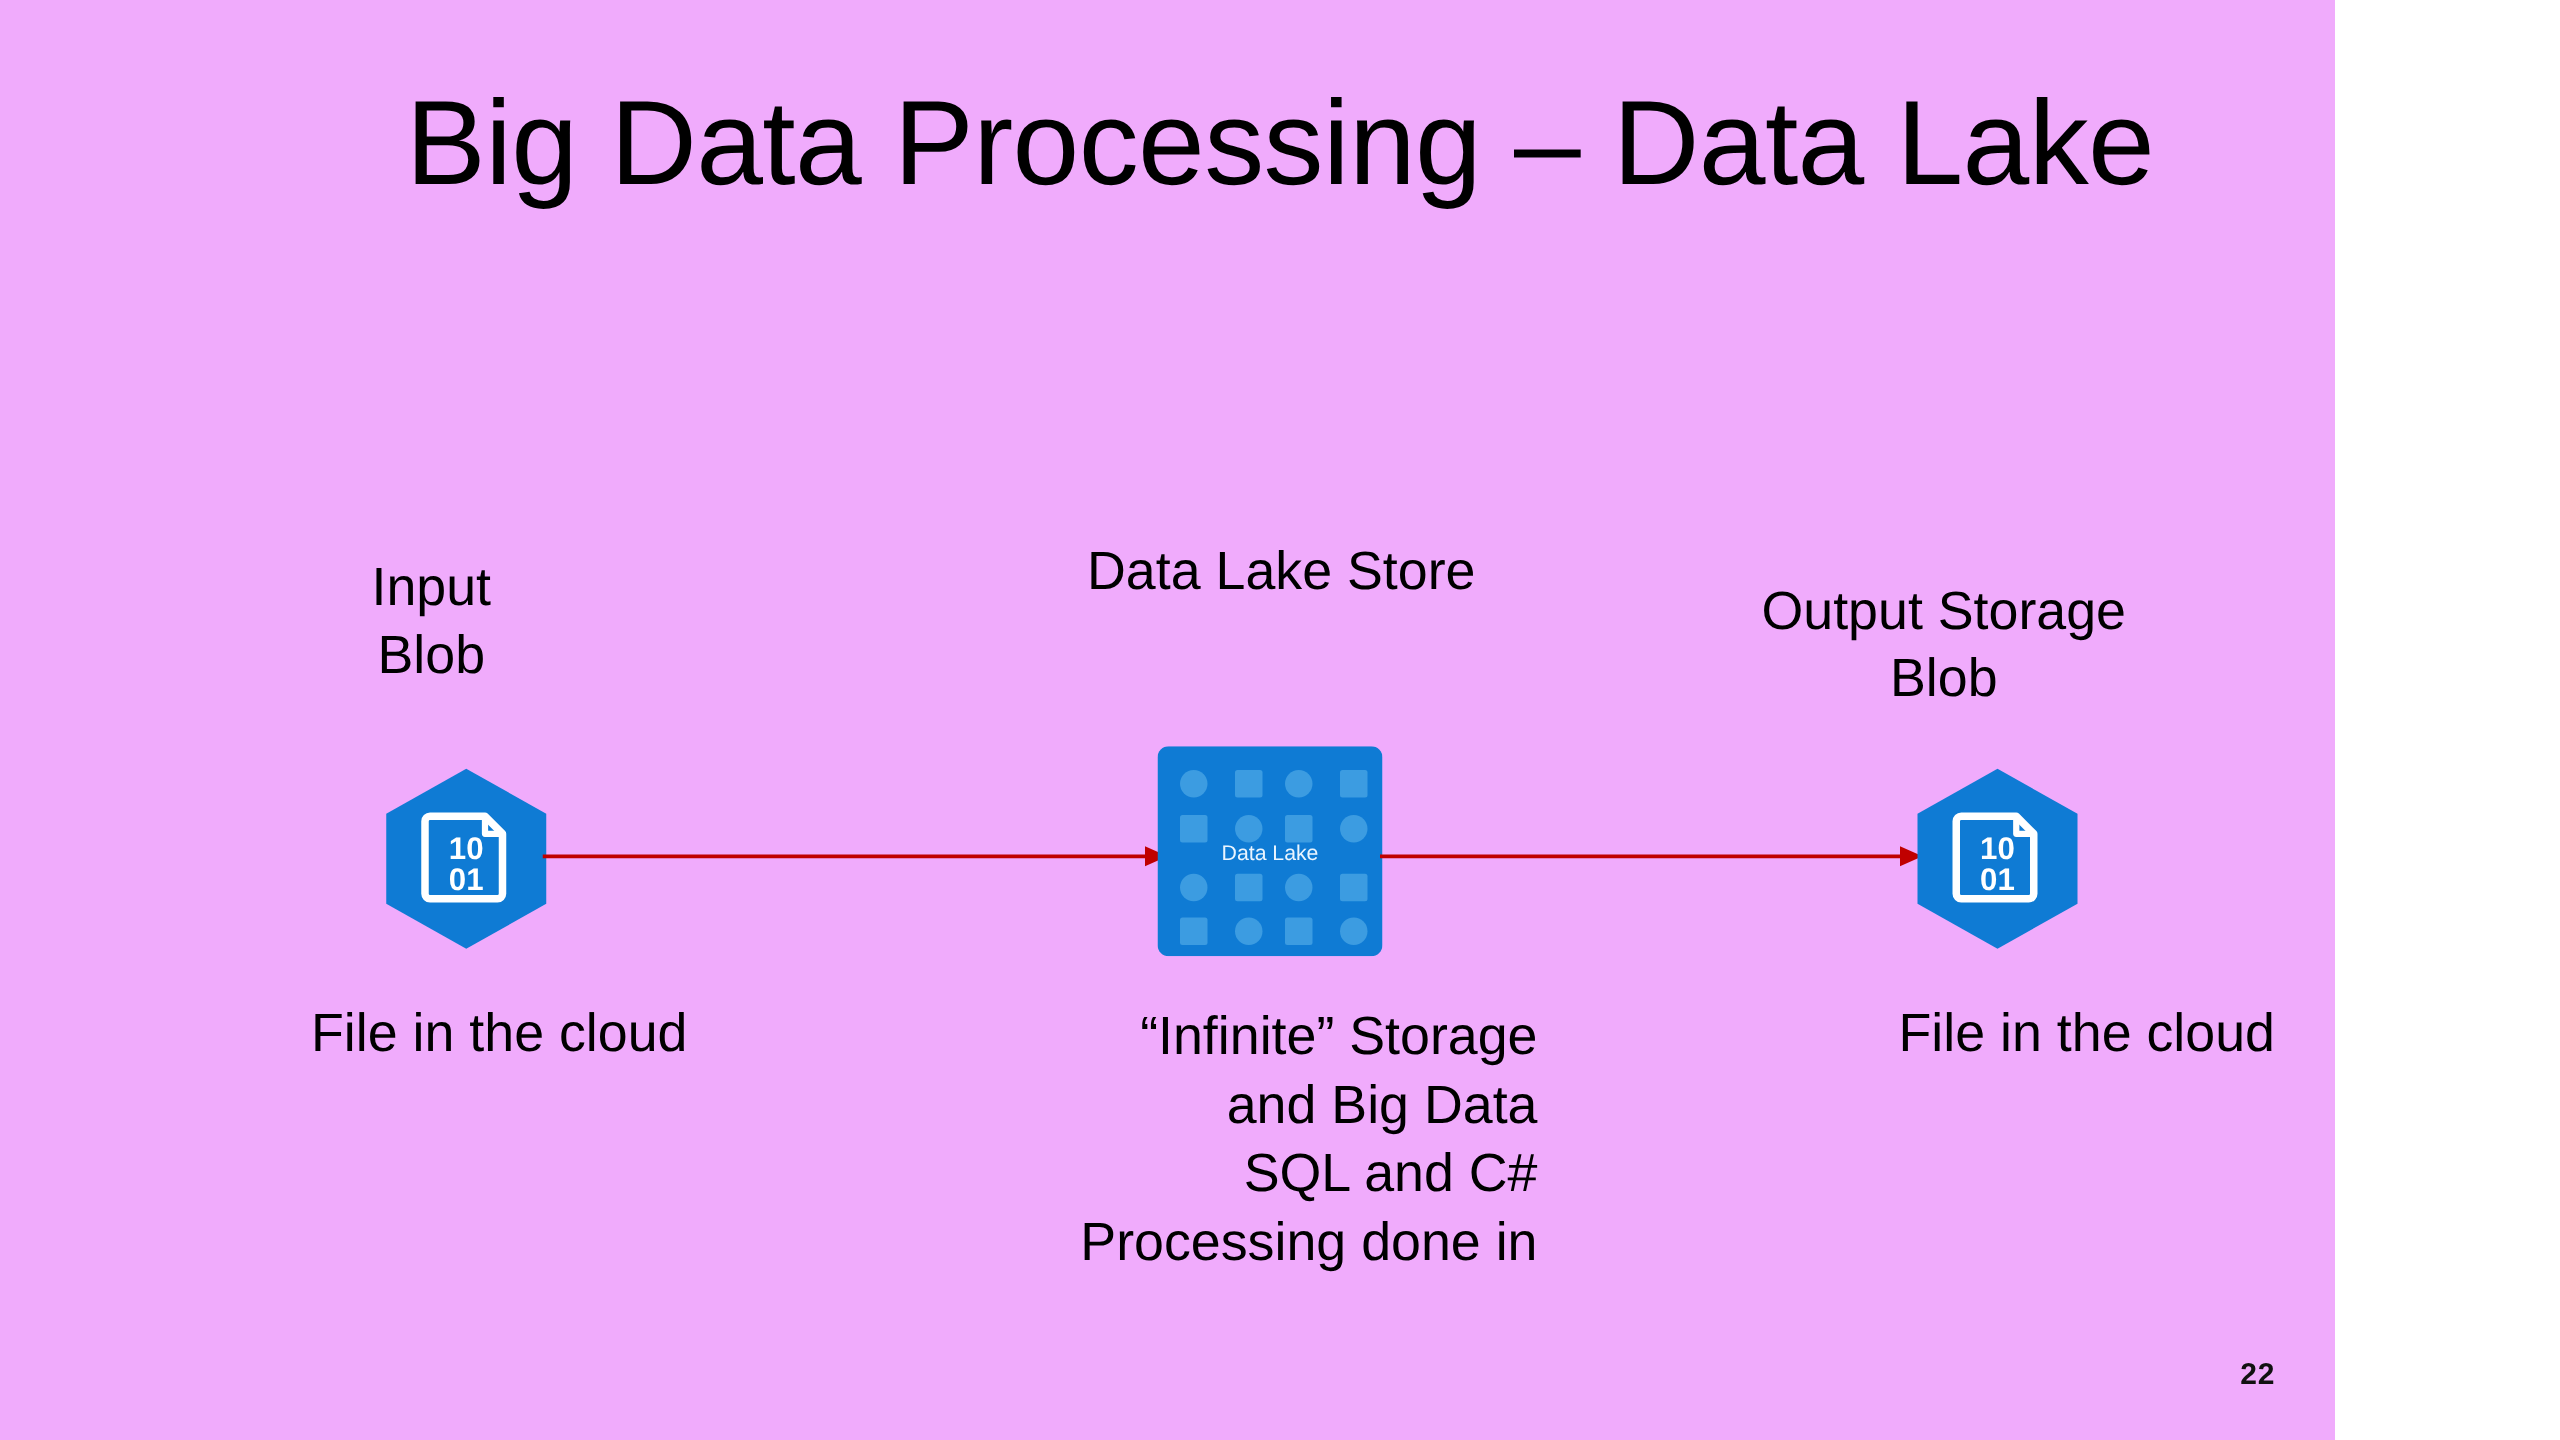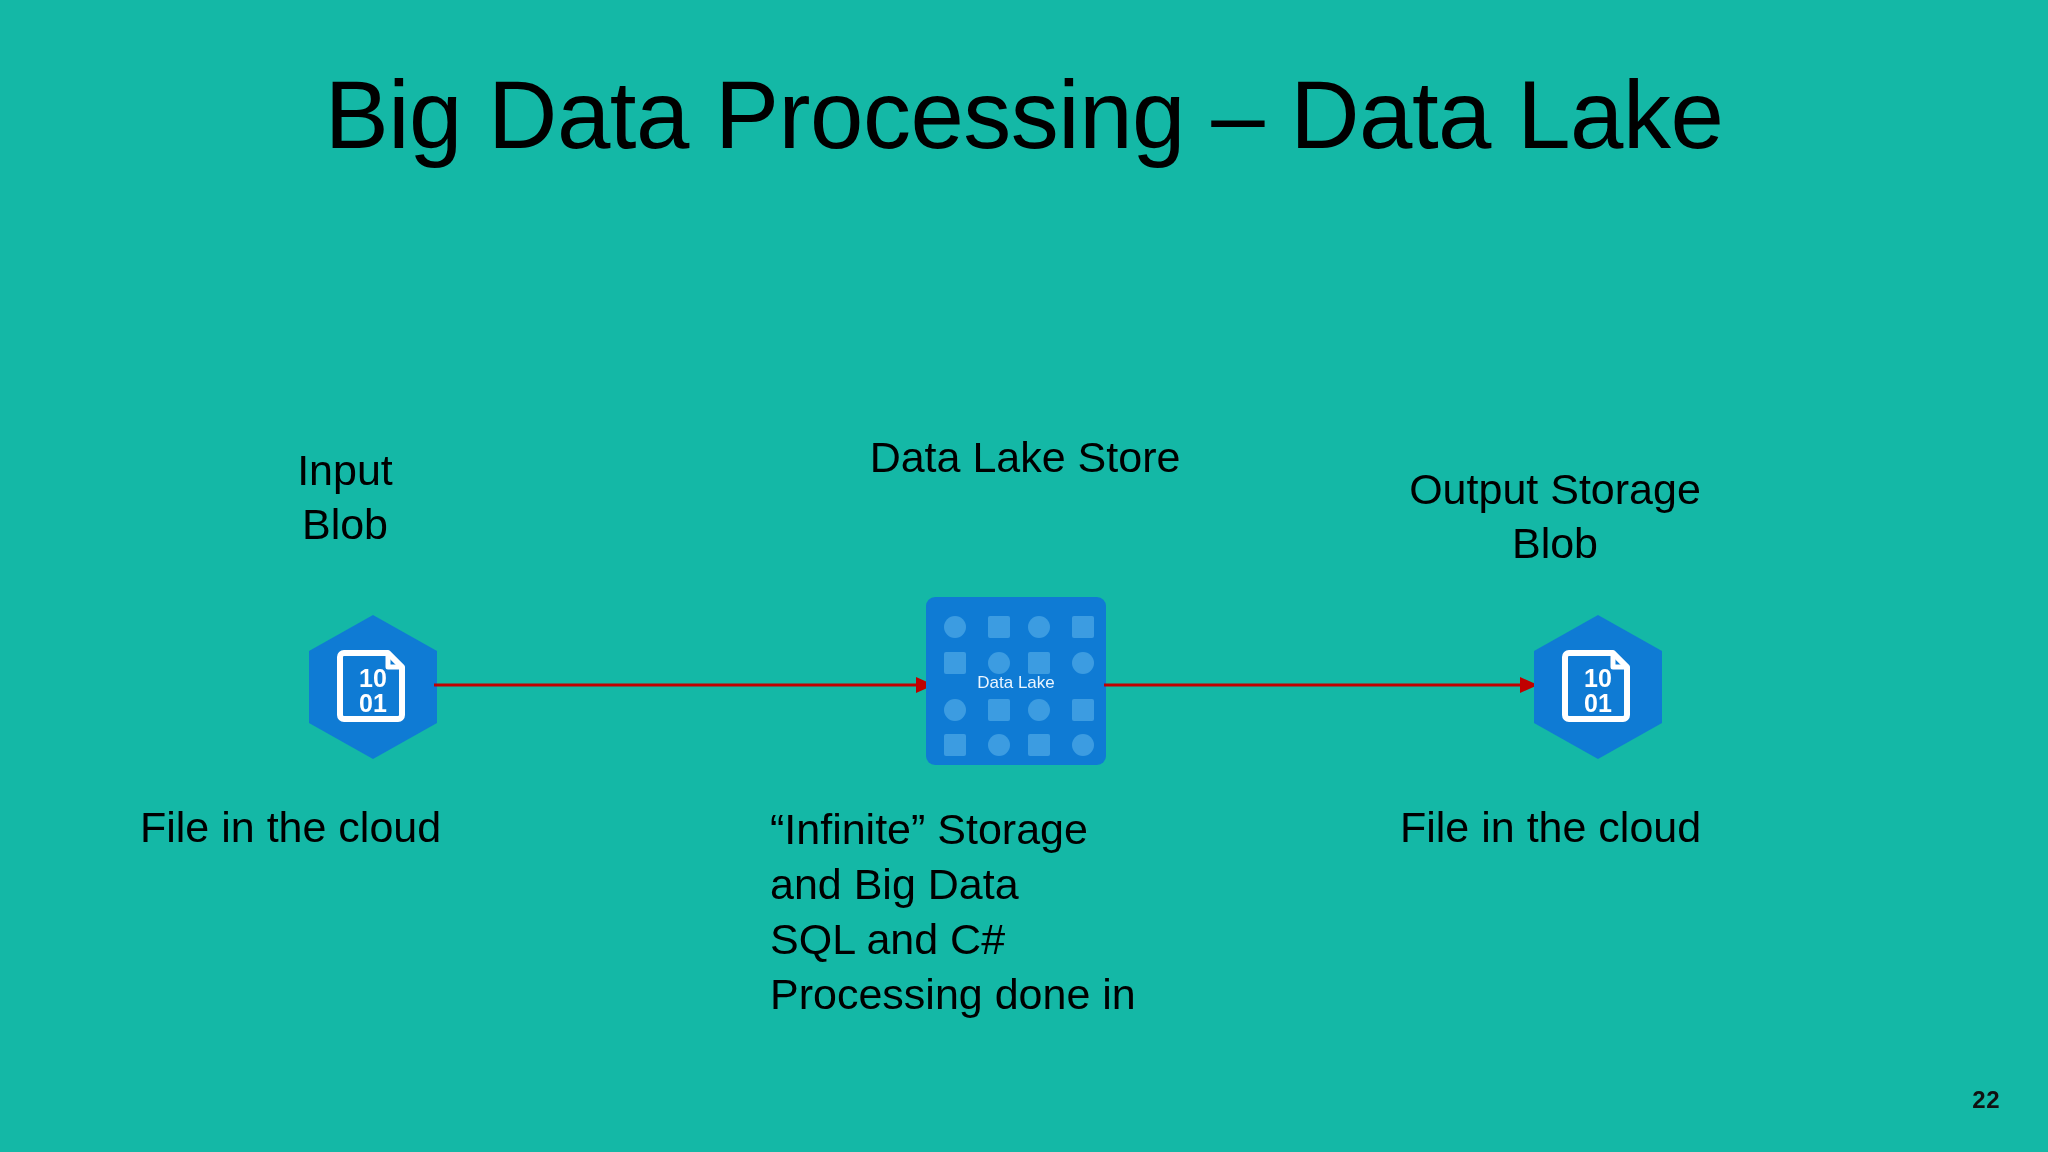--- a/index.html
+++ b/index.html
@@ -6,23 +6,23 @@
     margin: 0;
     padding: 0;
     background: #ffffff;
   }
   body {
     font-family: "Liberation Sans", sans-serif;
     color: #000000;
   }
   .slide {
     position: relative;
-    width: 2048px;
+    width: 1868px;
     height: 1152px;
-    background: #14b8a6;
+    background: #f0abfc;
     overflow: hidden;
   }
 
   
   .slide-title {
     position: absolute;
     left: 0;
     top: 62px;
     width: 2048px;
     text-align: center;
@@ -53,21 +53,21 @@
     color: #000000;
     font-weight: 400;
   }
   .top-label.left   { left: 195px;  top: 443px; width: 300px; }
   .top-label.center { left: 800px;  top: 430px; width: 450px; }
   .top-label.right  { left: 1330px; top: 430px; width: 450px; margin-top: 32px; }
 
   
   .bottom-caption {
     position: absolute;
-    text-align: left;
+    text-align: right;
     font-size: 43px;
     line-height: 1.28;
     color: #000000;
     font-weight: 400;
   }
   .bottom-caption.left   { left: 140px;  top: 800px; width: 410px; }
   .bottom-caption.center { left: 770px;  top: 802px; width: 460px; }
   .bottom-caption.right  { left: 1400px; top: 800px; width: 420px; }
 
   

